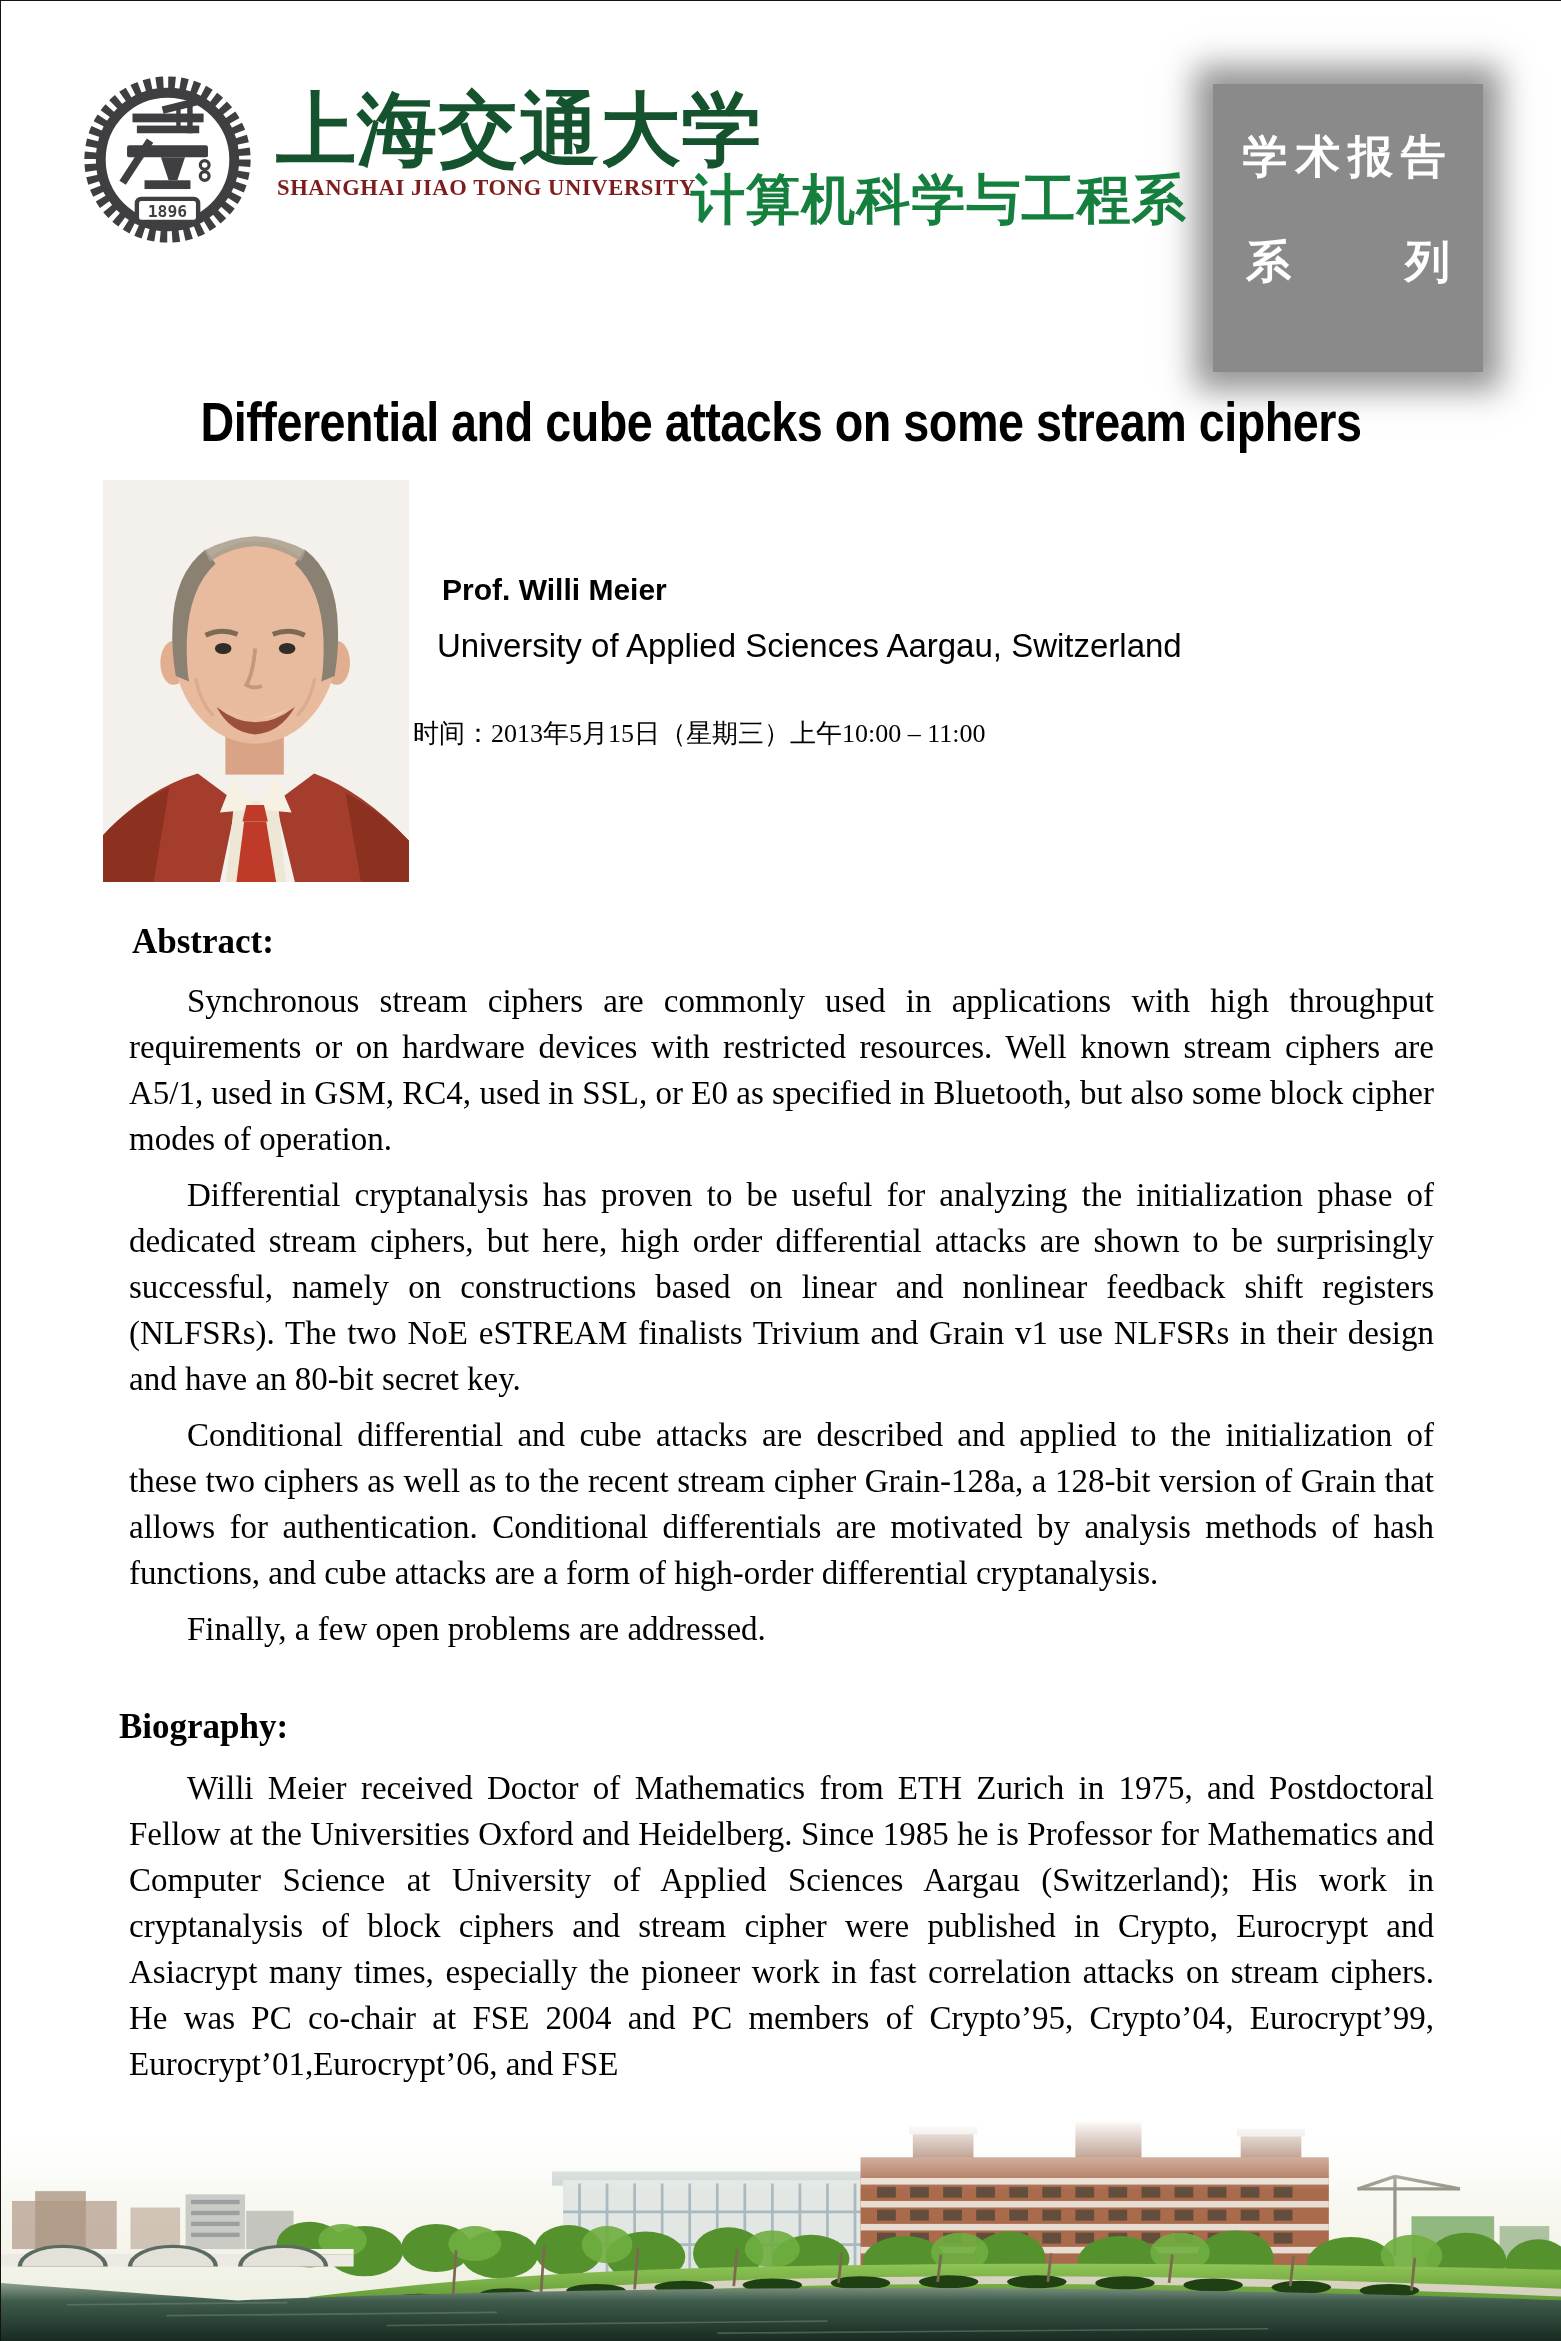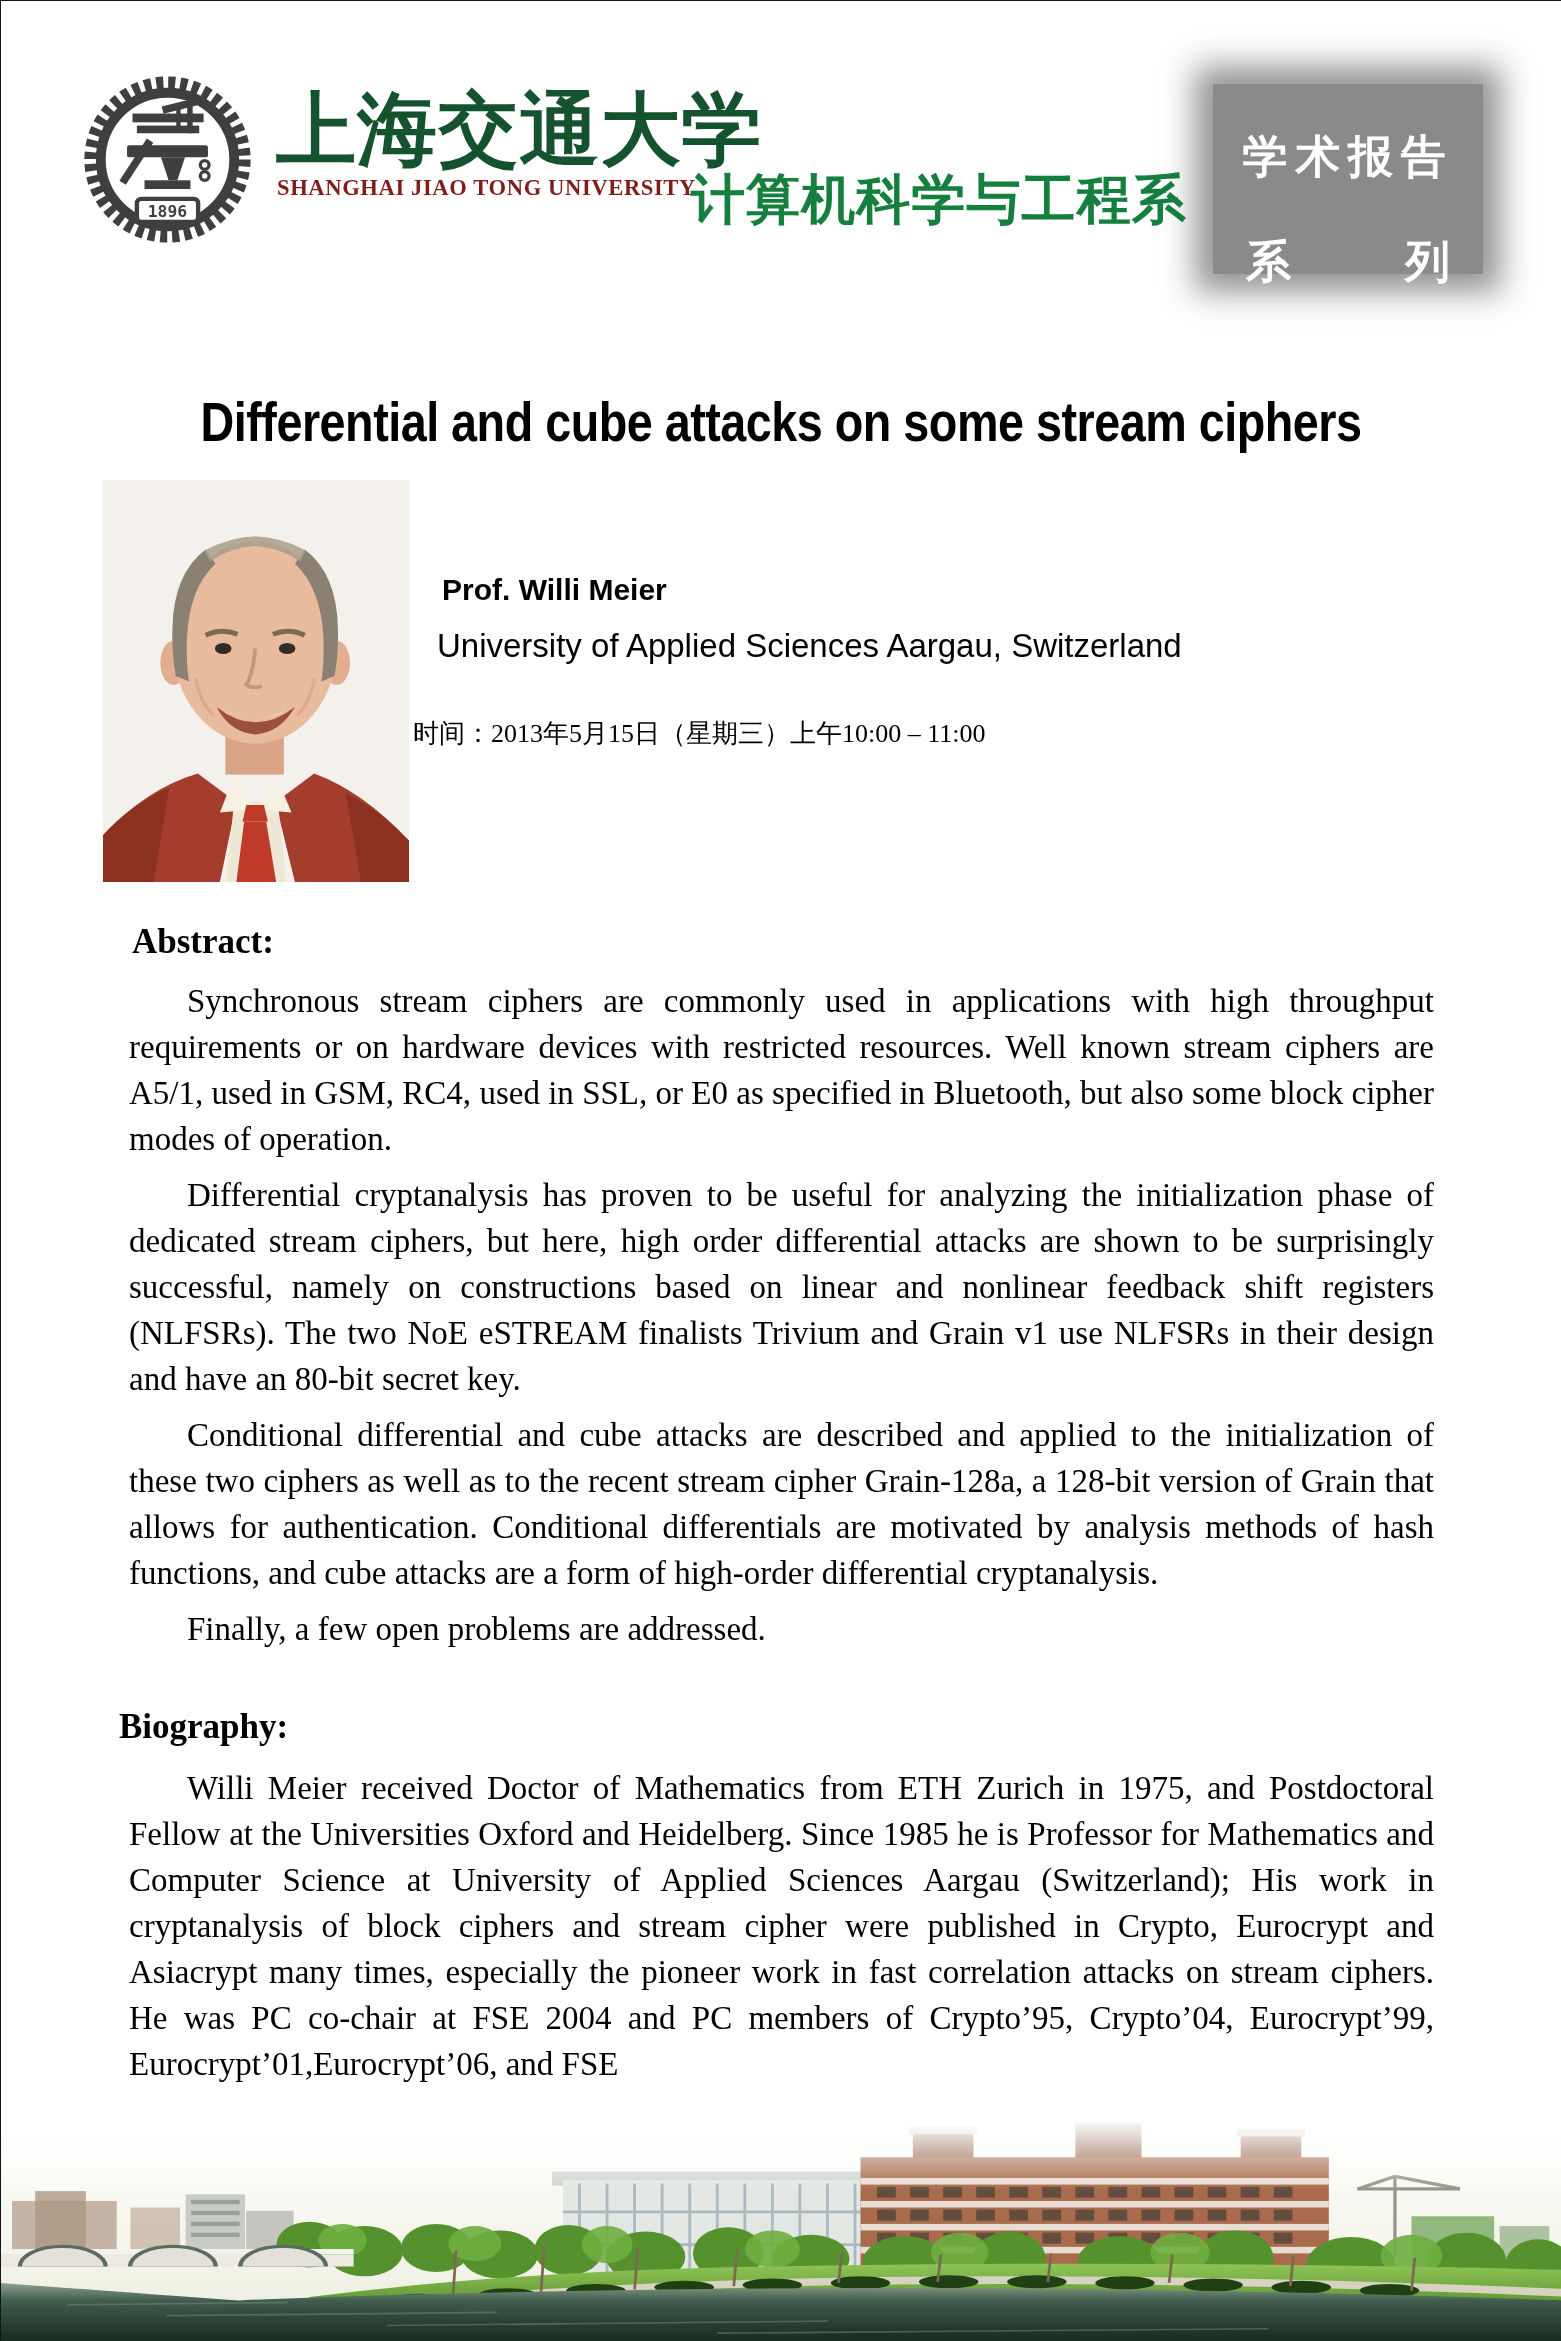--- a/index.html
+++ b/index.html
@@ -18,21 +18,21 @@
   }
   .uni-en{
     left:276px;top:174px;width:485px;font-family:"Liberation Serif", serif;
     font-size:22.6px;font-weight:bold;color:#7f1d1d;letter-spacing:0.6px;white-space:nowrap;
   }
   .dept-cn{
     left:690px;top:163px;font-family:"Liberation Sans", sans-serif;
     font-size:54px;font-weight:bold;color:#15803d;letter-spacing:1.1px;white-space:nowrap;
   }
   .series-box{
-    left:1212px;top:83px;width:270px;height:190px;background:#8a8a8a;
+    left:1212px;top:83px;width:270px;height:288px;background:#8a8a8a;
     box-shadow:0 0 30px 17.6px rgba(138,138,138,0.92);
   }
   .series-line1{
     position:absolute;left:0;top:43px;width:100%;text-align:center;
     color:#fff;font-size:45px;font-weight:bold;letter-spacing:7.7px;
     font-family:"DejaVu Serif", serif;white-space:nowrap;
   }
   .series-line2{
     position:absolute;left:33px;right:33px;top:148px;display:flex;justify-content:space-between;
     color:#fff;font-size:45px;font-weight:bold;font-family:"DejaVu Serif", serif;

